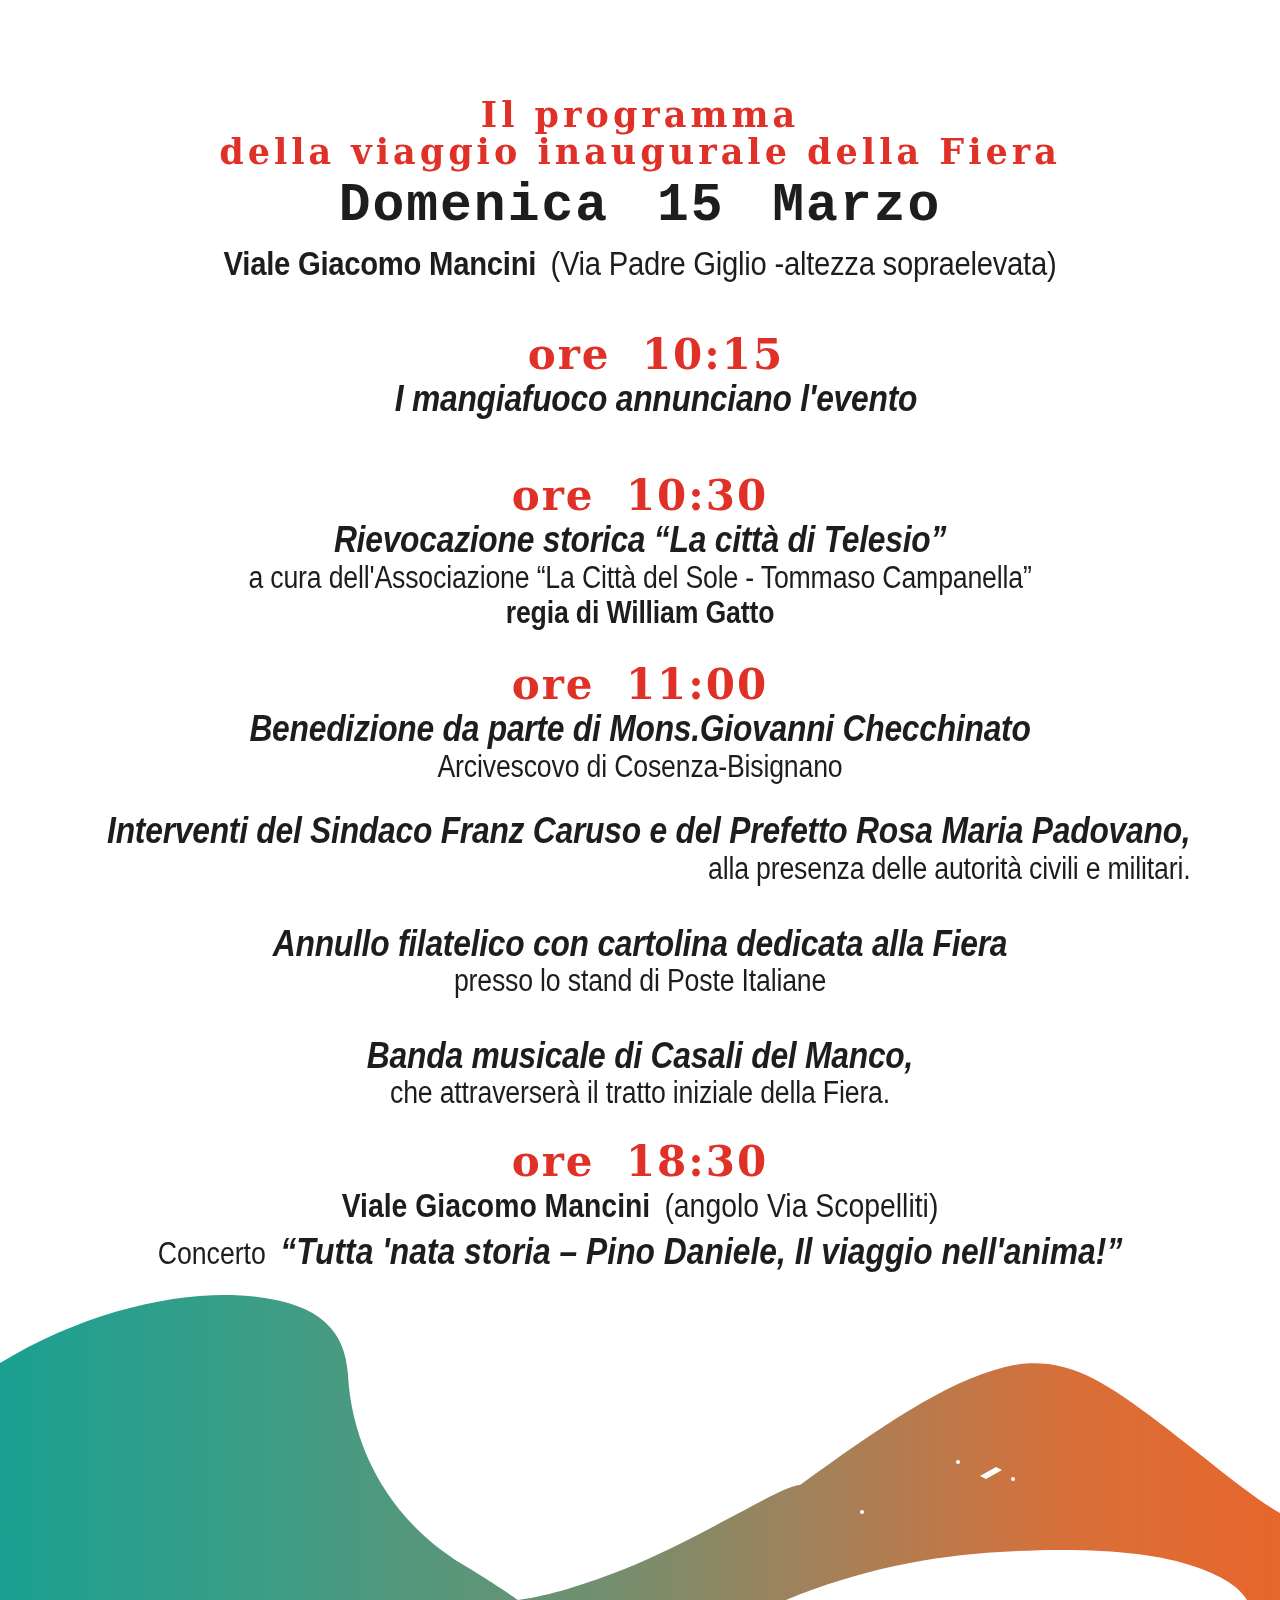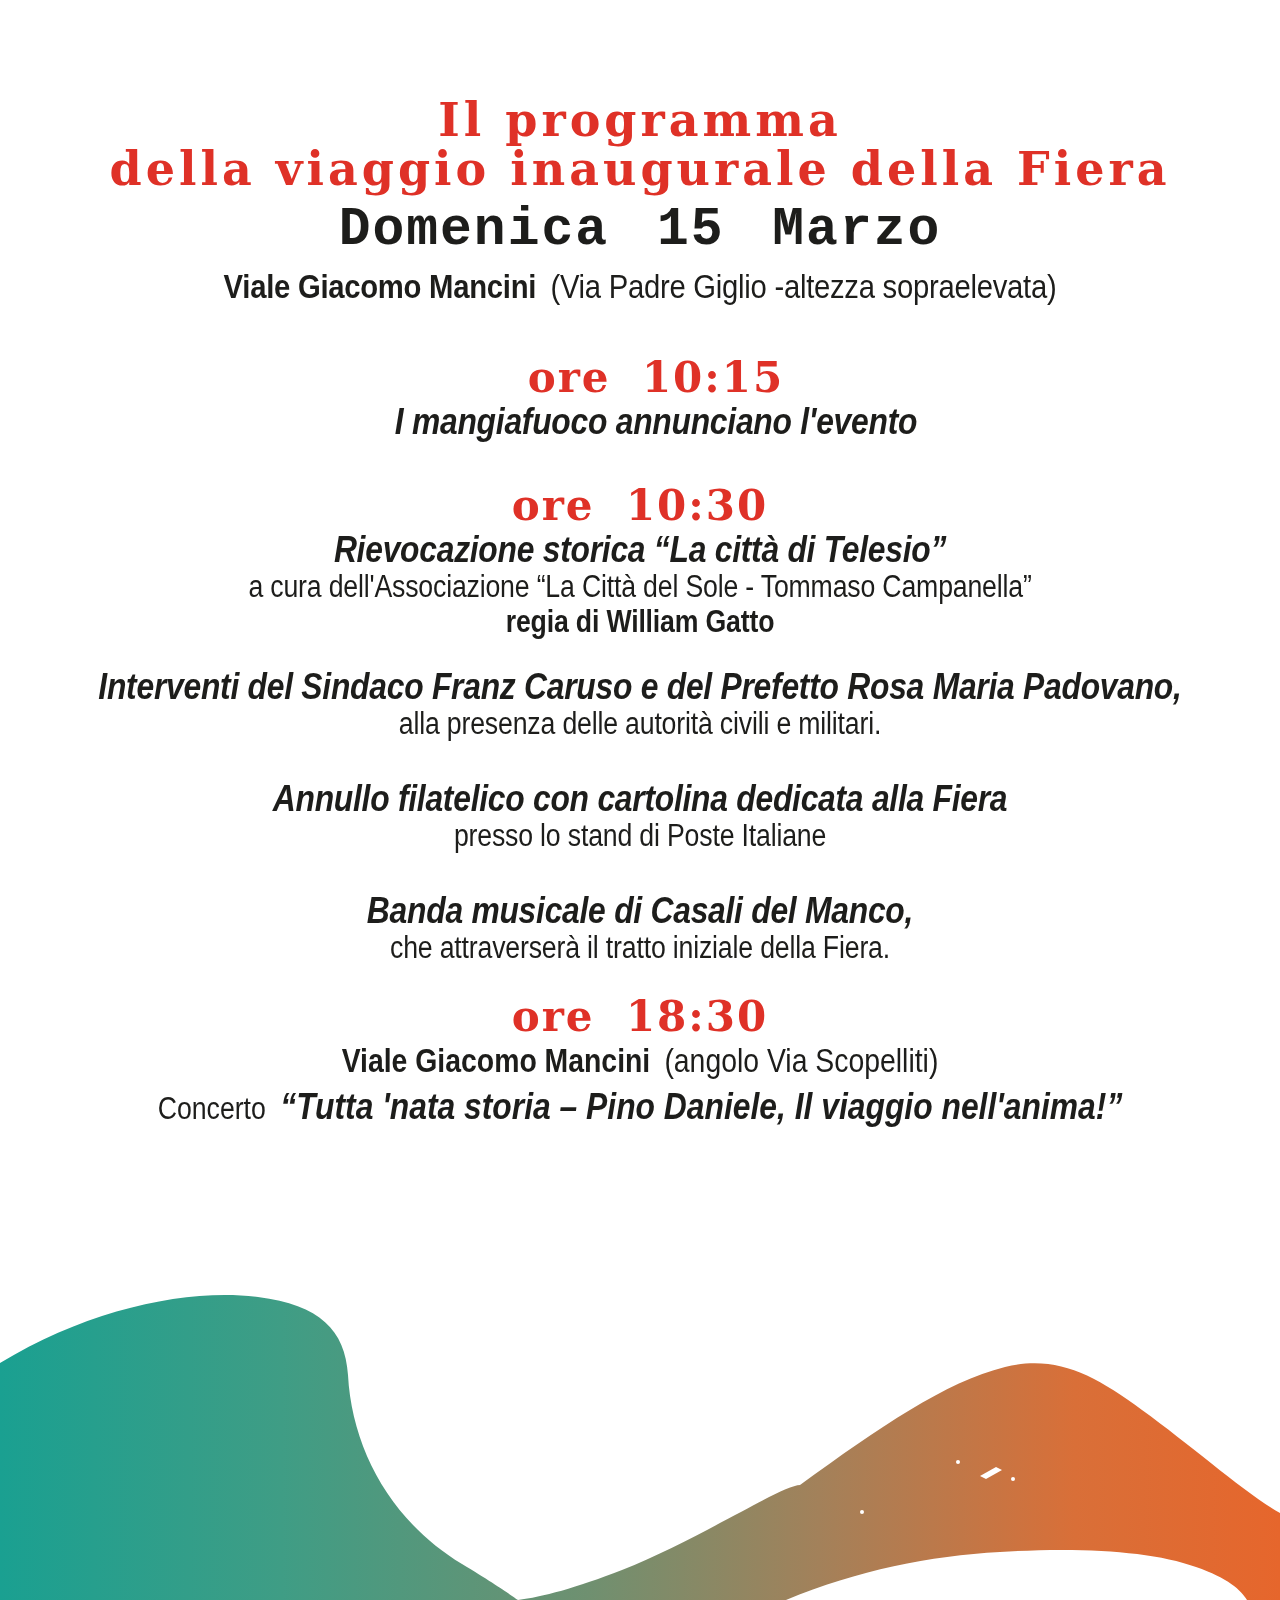--- a/index.html
+++ b/index.html
@@ -13,21 +13,21 @@
     background:#ffffff;
     overflow:hidden;
     font-family:"Liberation Sans",sans-serif;
     color:var(--text-black);
     text-align:center;
   }
   .header{padding-top:96px;}
   .title{
     font-family:"DejaVu Serif",serif;
     font-weight:700;
-    font-size:46px;
+    font-size:35px;
     line-height:1.06;
     letter-spacing:4px;
     color:var(--accent-red);
   }
   .date{
     font-family:Liberation Mono, monospace;
     font-weight:700;
     font-size:53px;
     line-height:1.15;
     letter-spacing:2px;
@@ -66,23 +66,23 @@
     line-height:1.12;
     letter-spacing:-0.2px;
   }
   .sub-bold{font-weight:700;}
   .venue{font-size:33px;line-height:1.18;margin-top:4px;}
   .venue .b{font-weight:700;}
   .concert{font-size:31px;line-height:1.2;margin-top:4px;}
   .concert .ct{font-style:italic;font-weight:700;font-size:37px;}
   
   .s1{margin-top:50px;margin-left:32px;}
-  .s2{margin-top:42px;}
+  .s2{margin-top:56px;}
   .s3{margin-top:34px;}
-  .s4{margin-top:26px;}
+  .s4{margin-top:26px;text-align:right;}
   .s5{margin-top:36px;}
   .s6{margin-top:36px;}
   .s7{margin-top:30px;}
   .wave{
     position:absolute;
     left:0;bottom:0;
     width:1280px;height:370px;
     display:block;
   }
   .wave .ribbon{fill:url(#wave-grad);}
@@ -113,20 +113,25 @@
       <div class="main cond">I mangiafuoco annunciano l'evento</div>
     </section>
 
     <section class="item s2">
       <div class="time">ore 10:30</div>
       <div class="main cond">Rievocazione storica “La città di Telesio”</div>
       <div class="sub cond">a cura dell'Associazione “La Città del Sole - Tommaso Campanella”</div>
       <div class="sub sub-bold cond">regia di William Gatto</div>
     </section>
 
+    <section class="item s3">
+      <div class="time">ore 11:00</div>
+      <div class="main cond">Benedizione da parte di Mons.Giovanni Checchinato</div>
+      <div class="sub cond">Arcivescovo di Cosenza-Bisignano</div>
+    </section>
 
     <section class="item s4">
       <div class="main cond">Interventi del Sindaco Franz Caruso e del Prefetto Rosa Maria Padovano,</div>
       <div class="sub cond">alla presenza delle autorità civili e militari.</div>
     </section>
 
     <section class="item s6">
       <div class="main cond">Annullo filatelico con cartolina dedicata alla Fiera</div>
       <div class="sub cond">presso lo stand di Poste Italiane</div>
     </section>

